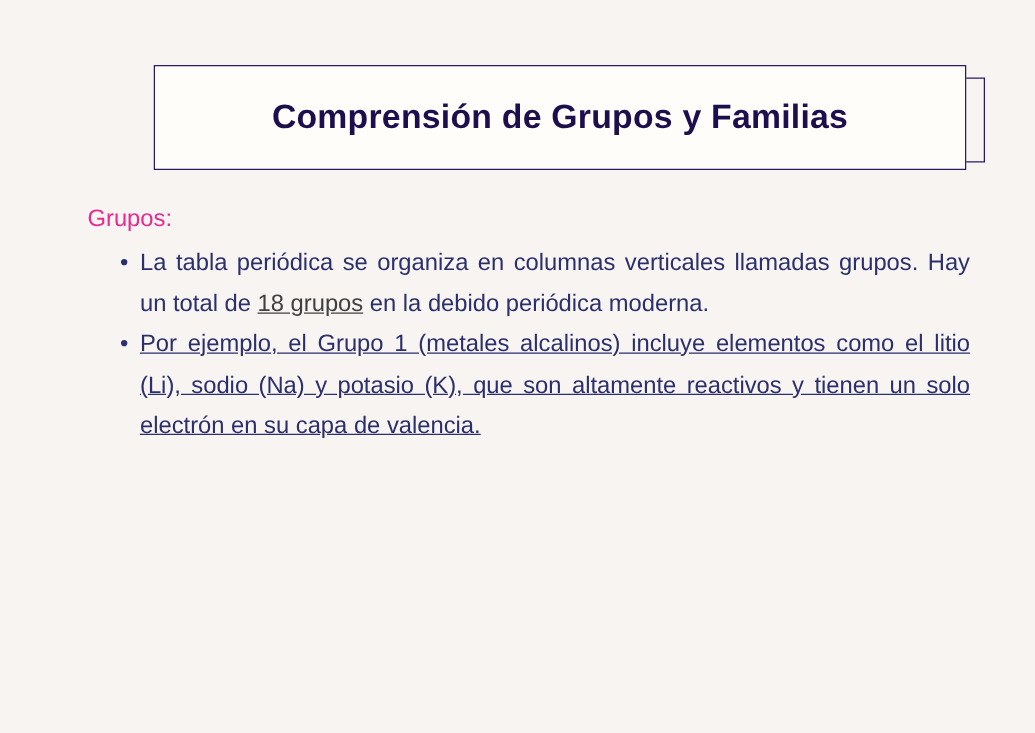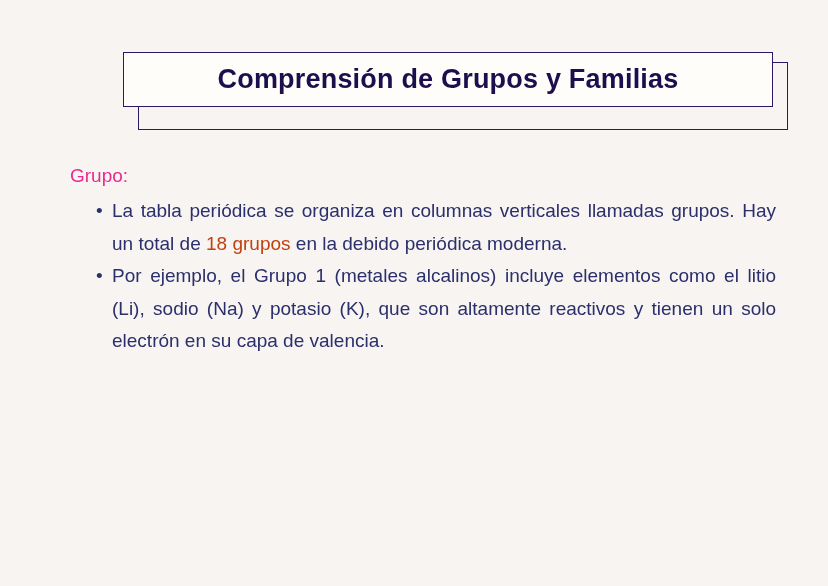--- a/index.html
+++ b/index.html
@@ -36,21 +36,21 @@
     height: 68px;
     box-sizing: border-box;
     border: 1.5px solid #2b1a63;
     background: #f7f4f2;
   }
   .title-box {
     position: absolute;
     left: 0;
     top: 0;
     width: 650px;
-    height: 55px;
+    height: 84px;
     box-sizing: border-box;
     border: 1.5px solid #2b1a63;
     background: #fffdfa;
     display: flex;
     align-items: center;
     justify-content: center;
   }
   .title-text {
     font-size: 27px;
     font-weight: bold;
@@ -91,40 +91,42 @@
   ul.bullets > li::before {
     content: "\2022";
     position: absolute;
     left: 26px;
     top: 0;
     color: #2b2f6b;
     font-size: 19px;
     line-height: 32.5px;
   }
   li .hl {
-    color: #c2410c;
+    color: #404040;
+    text-decoration: underline;
   }
   li.no-justify {
     text-align: left;
+    text-decoration: underline;
   }
 </style>
 </head>
 <body>
 
 <div class="slide">
 
   <div class="title-wrap">
     <div class="title-shadow"></div>
     <div class="title-box">
       <div class="title-text">Comprensión de Grupos y Familias</div>
     </div>
   </div>
 
   <div class="body-area">
-    <div class="section-label">Grupo:</div>
+    <div class="section-label">Grupos:</div>
 
     <ul class="bullets">
       <li>
         <span>La tabla periódica se organiza en columnas verticales llamadas grupos. Hay un total de </span><span class="hl">18 grupos</span><span> en la debido periódica moderna.</span>
       </li>
       <li class="no-justify">
         <span>Por ejemplo, el Grupo 1 (metales alcalinos) incluye elementos como el litio (Li), sodio (Na) y potasio (K), que son altamente reactivos y tienen un solo electrón en su capa de valencia.</span>
       </li>
     </ul>
   </div>

